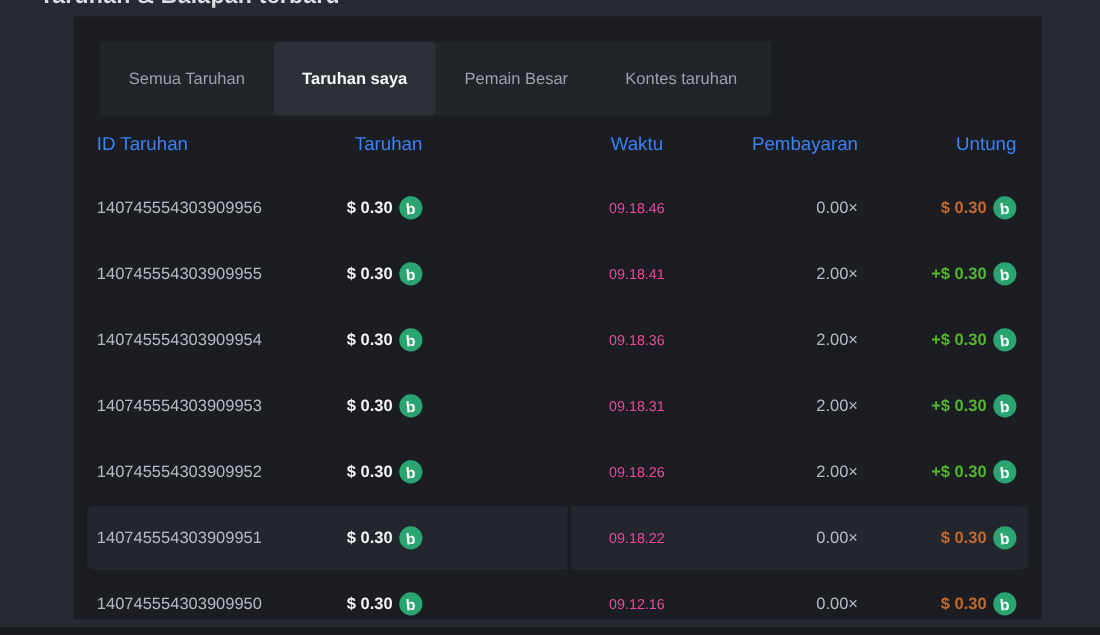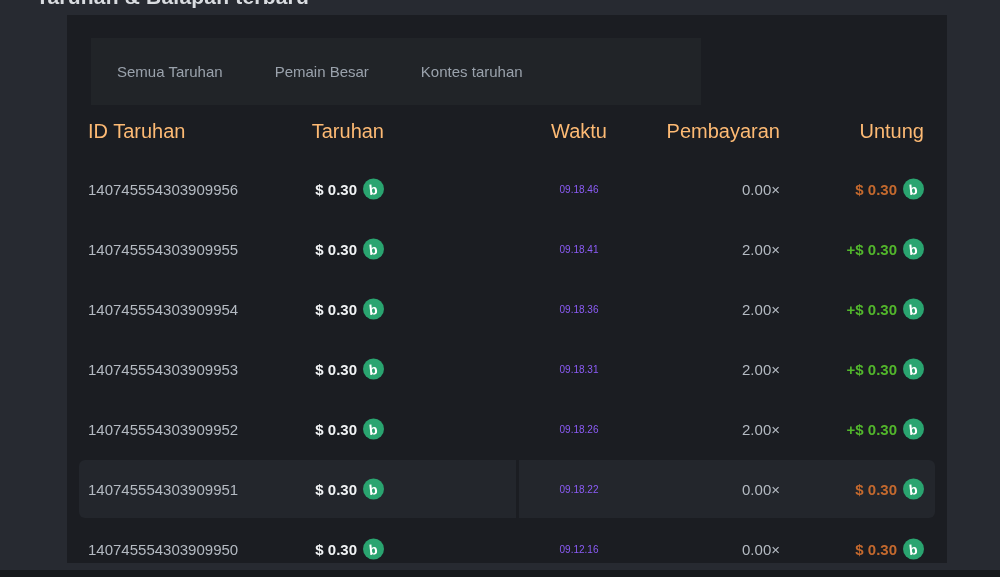--- a/index.html
+++ b/index.html
@@ -7,31 +7,31 @@
 
   .page-title{position:absolute;left:36px;top:-15px;font-size:21px;font-weight:700;color:#d9dce0;letter-spacing:.2px;white-space:nowrap;}
 
   .panel{position:absolute;left:36px;top:15px;width:880px;height:548px;background:#1b1d22;overflow:hidden;margin-left:31px;}
 
   .tabbar{position:absolute;left:24px;top:23px;width:610px;height:67px;background:#212428;display:flex;align-items:stretch;}
   .tab{display:flex;align-items:center;padding:0 26px;font-size:15px;color:#9aa2ac;cursor:pointer;white-space:nowrap;}
   .tab.active{background:#2c3037;color:#f6f7f8;font-weight:700;border-radius:4px;}
 
   .thead{position:absolute;left:0;top:96px;width:100%;height:40px;}
-  .thead .cell{color:#fdba74;font-size:20px;font-weight:400;}
+  .thead .cell{color:#3b82f6;font-size:17px;font-weight:400;}
 
   .tbody{position:absolute;left:0;top:144px;width:100%;}
   .row{position:relative;height:60px;padding-left:41px;}
   .row.highlighted::before{content:"";position:absolute;left:12px;right:12px;top:1px;bottom:1px;background:#23262c;border-radius:6px;}
   .row.highlighted::after{content:"";position:absolute;left:449px;top:1px;bottom:1px;width:3px;background:#1b1d22;}
 
   .cell{position:absolute;top:50%;transform:translateY(-50%);white-space:nowrap;z-index:1;}
   .c-id{left:21px;color:#b4bac2;font-size:15px;}
   .c-bet{right:563px;display:flex;align-items:center;gap:6px;text-align:center;}
-  .c-time{left:440px;width:144px;text-align:center;color:#8b5cf6;font-size:10px;}
+  .c-time{left:440px;width:144px;text-align:center;color:#ec4899;font-size:13px;}
   .c-payout{left:569px;width:144px;text-align:right;color:#b4bac2;font-size:15px;}
   .c-profit{right:23px;display:flex;align-items:center;gap:6px;}
 
   .thead .c-bet,.thead .c-profit{display:block;}
 
   .bet-amount{color:#f1f3f5;font-weight:700;font-size:15px;}
   .profit-amount{font-weight:700;font-size:15px;}
   .profit-amount.win{color:#52b62c;text-align:right;}
   .profit-amount.loss{color:#c4692e;}
 
@@ -42,20 +42,21 @@
 </style>
 </head>
 <body>
 
 <div class="page-title">Taruhan &amp; Balapan terbaru</div>
 
 <div class="panel">
 
   <div class="tabbar" id="tabbar">
       <div class="tab">Semua Taruhan</div>
+      <div class="tab active">Taruhan saya</div>
       <div class="tab">Pemain Besar</div>
       <div class="tab">Kontes taruhan</div>
     </div>
 
   <div class="thead">
     <div class="cell c-id">ID Taruhan</div>
     <div class="cell c-bet">Taruhan</div>
     <div class="cell c-time">Waktu</div>
     <div class="cell c-payout">Pembayaran</div>
     <div class="cell c-profit">Untung</div>

